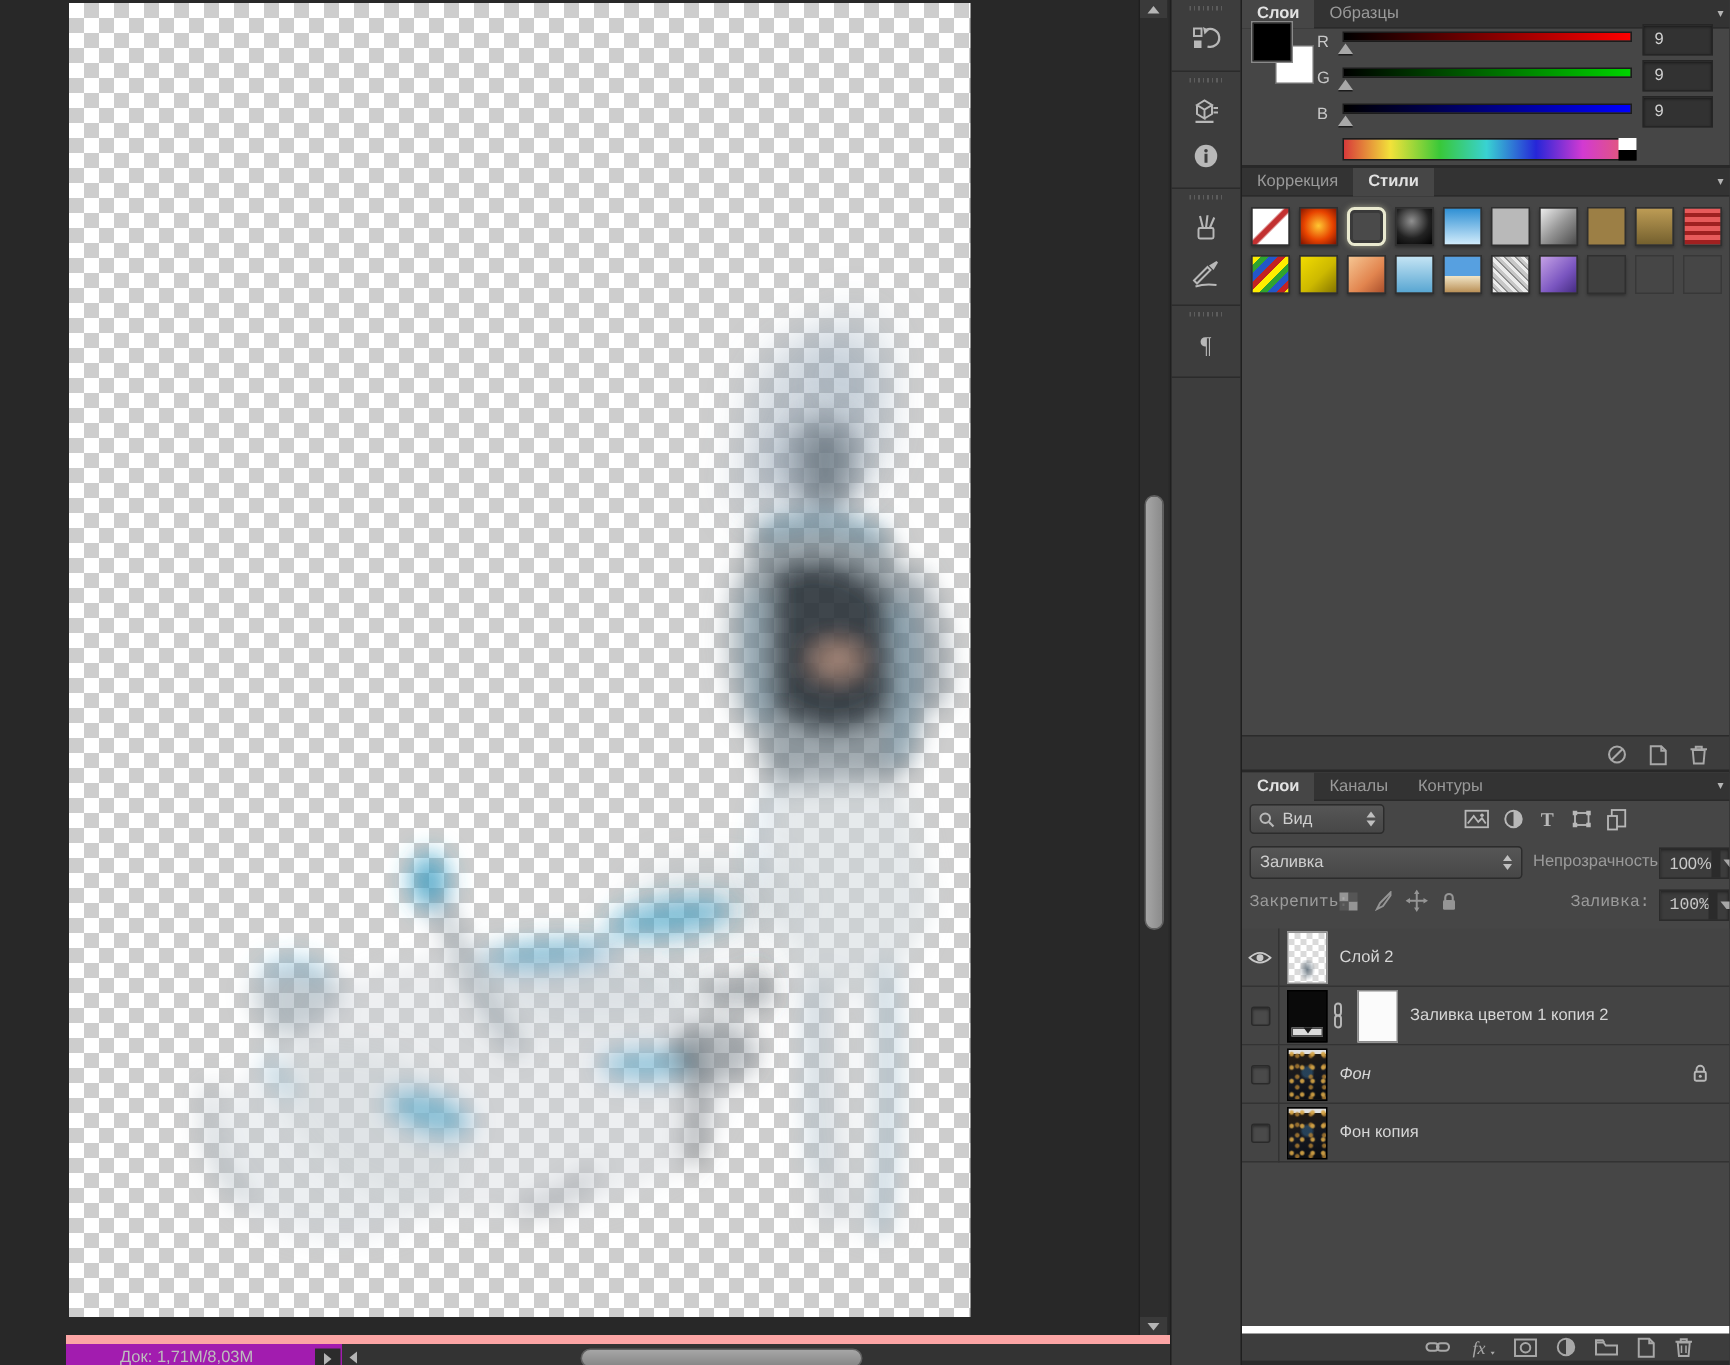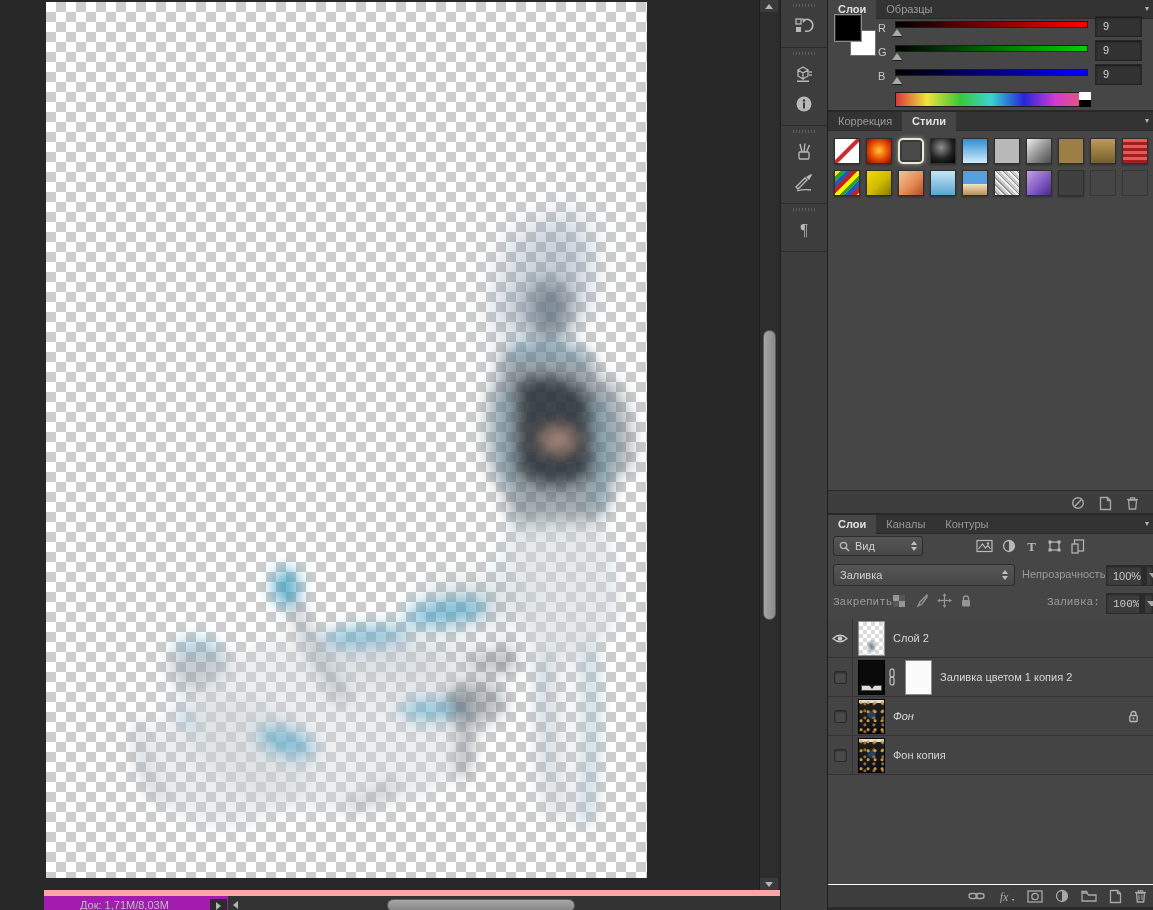--- a/index.html
+++ b/index.html
@@ -121,21 +121,21 @@
       radial-gradient(circle at 65% 55%, rgba(180,130,50,.8) 0 1px, transparent 2px),
       radial-gradient(circle at 50% 45%, rgba(40,70,95,.9) 0 3px, transparent 5px),
       linear-gradient(#e0e0e0 0 3px, transparent 3px),
       linear-gradient(165deg,#2a1d0e 0%,#141821 55%,#0a0c10 100%);
     background-size:7px 9px, 9px 7px, 100% 100%, 100% 100%, 100% 100%; }
   .chain { margin-left:3px; flex:none; display:flex; align-items:center; }
   .layer-name { margin-left:8px; font-size:11px; color:#d6d6d6; white-space:nowrap; }
   .layer-name.italic { font-style:italic; }
   .row-lock { position:absolute; right:14px; top:12px; }
   #layers-bottombar { position:absolute; left:0; top:369px; width:325px; height:23px; background:#3d3d3d;
-    border-top:1px solid #ffffff; display:flex; justify-content:flex-end; align-items:center; gap:12px; padding-right:6px; }
+    border-top:5px solid #ffffff; display:flex; justify-content:flex-end; align-items:center; gap:12px; padding-right:24px; }
   #layers-footer { position:absolute; left:0; top:392px; width:325px; height:3px; background:#2a2a2a; }
 
   .gap { position:absolute; left:828px; width:325px; background:#282828; }
 </style>
 </head>
 <body>
 
 <div id="canvas-viewport" class="abs">
   <div id="doc-canvas" class="abs">
     <svg width="601" height="876" viewBox="0 0 601 876">

